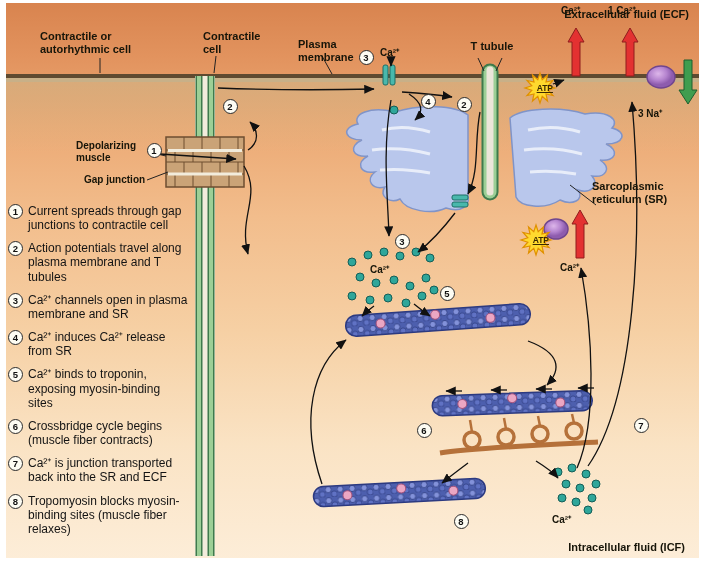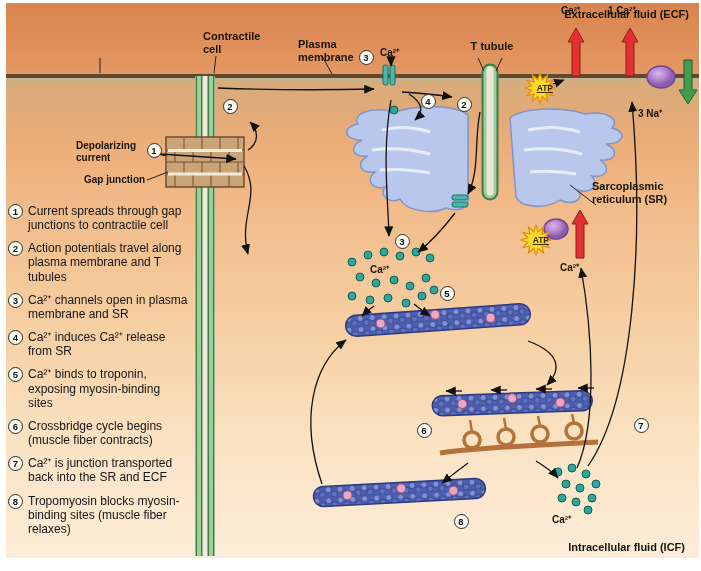--- a/index.html
+++ b/index.html
@@ -230,25 +230,26 @@
       <path d="M507,390 L491,390" marker-end="url(#ah)"></path>
       <path d="M552,389 L536,389" marker-end="url(#ah)"></path>
       <path d="M594,388 L578,388" marker-end="url(#ah)"></path>
       <path d="M391,58 L391,66" marker-end="url(#ah)"></path>
       <path d="M553,84 L564,80" marker-end="url(#ah)"></path>
     </g>
   </svg>
 
   <div class="lbl" style="right:12px;top:8px;">Extracellular fluid (ECF)</div>
   <div class="lbl" style="right:16px;top:541px;">Intracellular fluid (ICF)</div>
+  <div class="lbl" style="left:40px;top:30px;width:122px;">Contractile or autorhythmic cell</div>
   <div class="lbl" style="left:203px;top:30px;width:64px;">Contractile cell</div>
   <div class="lbl" style="left:298px;top:30px;width:62px;margin-top:8px;">Plasma membrane</div>
   <div class="lbl" style="left:462px;top:40px;width:60px;text-align:center;">T tubule</div>
   <div class="lbl" style="left:592px;top:180px;width:92px;">Sarcoplasmic reticulum (SR)</div>
-  <div class="lbl small" style="left:76px;top:140px;width:70px;">Depolarizing current</div>
+  <div class="lbl small" style="left:76px;top:140px;width:70px;">Depolarizing muscle</div>
   <div class="lbl small" style="left:84px;top:174px;width:80px;">Gap junction</div>
   <div class="lbl small" style="left:380px;top:47px;">Ca²⁺</div>
   <div class="lbl small" style="left:561px;top:5px;">Ca²⁺</div>
   <div class="lbl small" style="left:608px;top:5px;">1 Ca²⁺</div>
   <div class="lbl small" style="left:638px;top:108px;">3 Na⁺</div>
   <div class="lbl atp" style="left:527px;top:83px;width:26px;">ATP</div>
   <div class="lbl atp" style="left:523px;top:235px;width:26px;">ATP</div>
   <div class="lbl small" style="left:370px;top:264px;">Ca²⁺</div>
   <div class="lbl small" style="left:560px;top:262px;">Ca²⁺</div>
   <div class="lbl small" style="left:552px;top:514px;">Ca²⁺</div>

